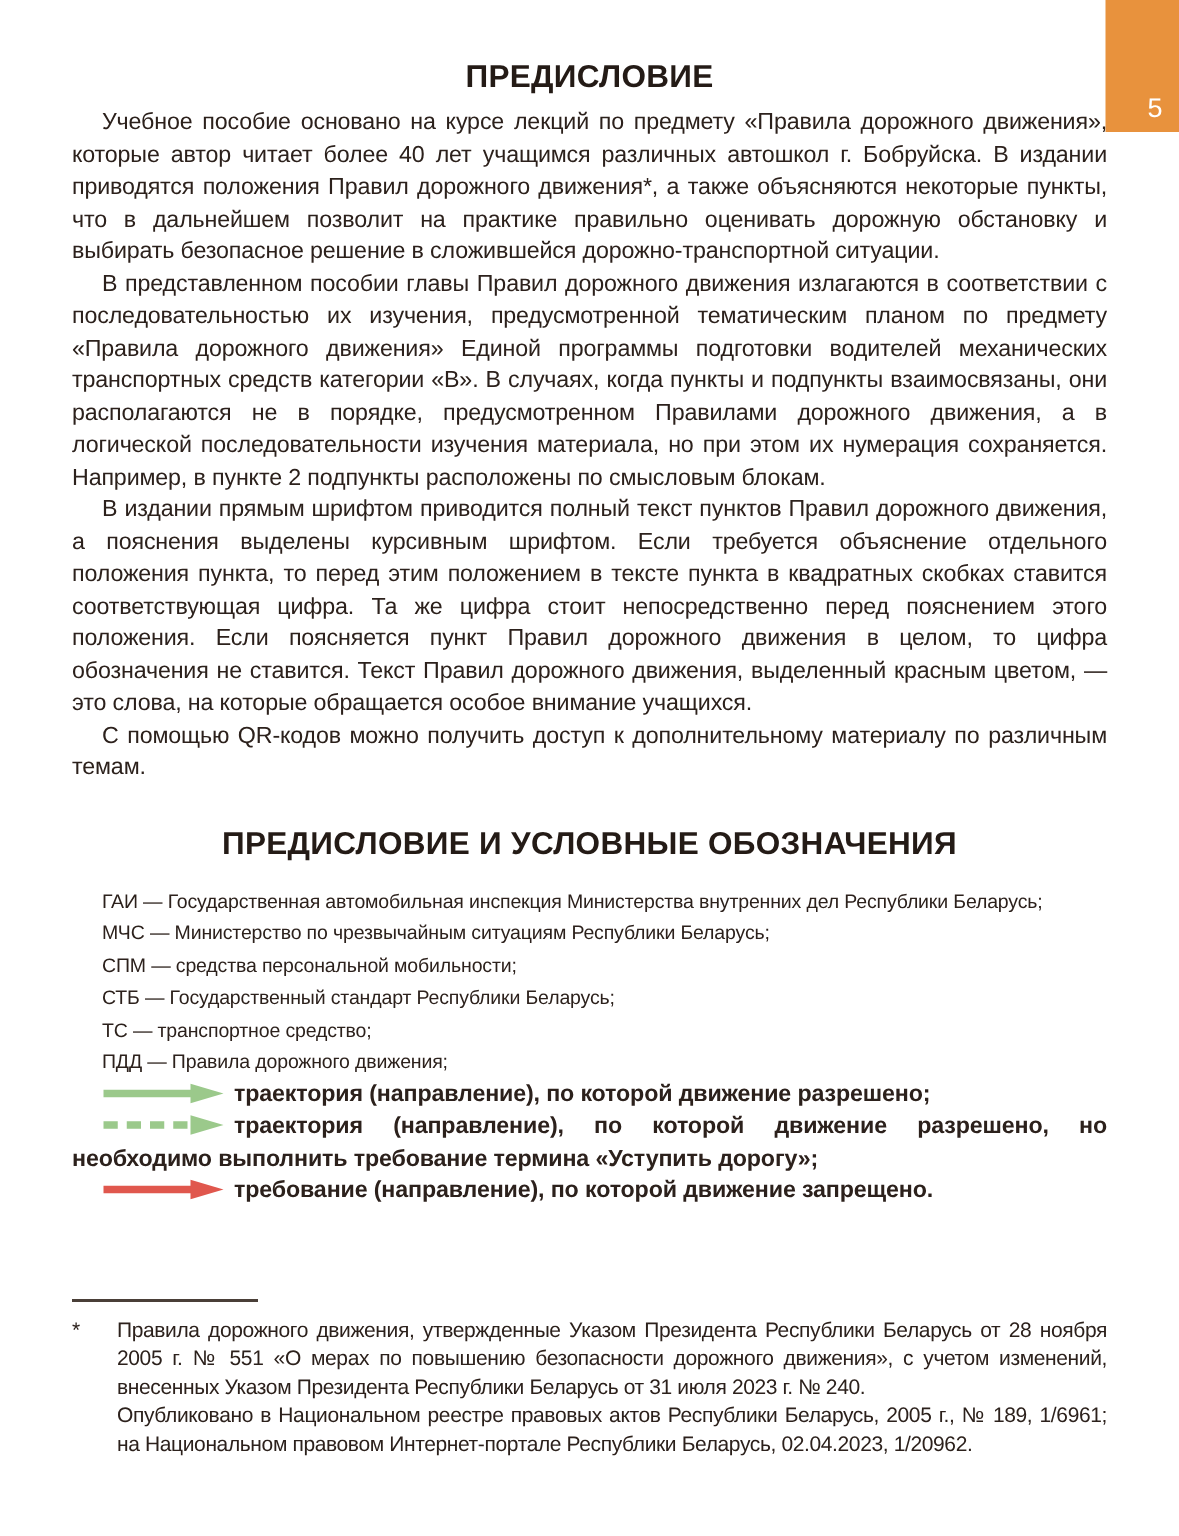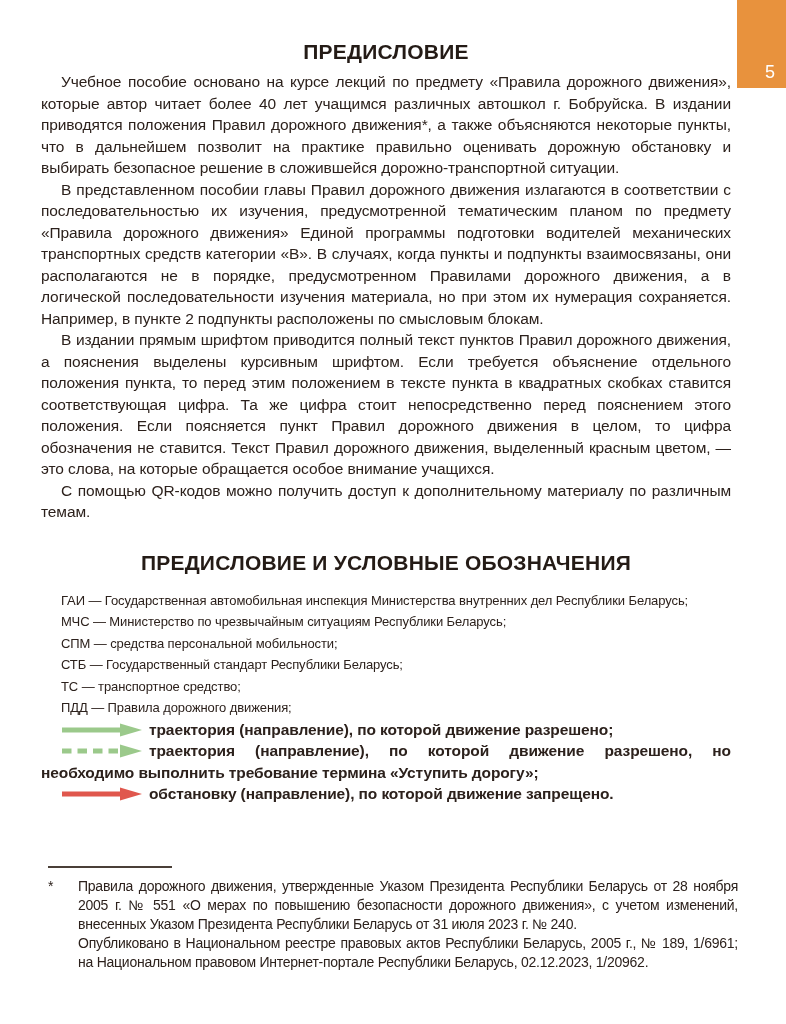--- a/index.html
+++ b/index.html
@@ -19,21 +19,21 @@
     width:49px;height:88px;
     background:#E8923D;
     display:flex;align-items:flex-end;justify-content:flex-end;
     box-sizing:border-box;
     padding:0 11px 5px 0;
     color:#ffffff;
     font-size:18px;
   }
 
   .content{
-    position:absolute;left:41px;top:0;width:690px;
+    position:absolute;left:48px;top:0;width:690px;
   }
   h1,h2{
     text-align:center;
     font-size:21px;
     font-weight:bold;
     color:#241b16;
     letter-spacing:.2px;
     margin:0;
   }
   h1{margin:40px 0 7px 0;}
@@ -133,30 +133,30 @@
           </svg><span>траектория (направление), по которой движение разрешено;</span></p>
 
       <p class="legend-item"><svg class="arrow" viewBox="0 0 82 14" xmlns="http://www.w3.org/2000/svg">
             <line x1="1" y1="7" x2="58" y2="7" stroke-width="5" stroke-dasharray="9.5 6" stroke="#9BC98B"></line>
             <polygon points="59,0.5 81,7 59,13.5" fill="#9BC98B"></polygon>
           </svg><span>траектория (направление), по которой движение разрешено, но необходимо выполнить требование термина «Уступить дорогу»;</span></p>
 
       <p class="legend-item"><svg class="arrow" viewBox="0 0 82 14" xmlns="http://www.w3.org/2000/svg">
             <line x1="1" y1="7" x2="62" y2="7" stroke-width="5" stroke="#E0574D"></line>
             <polygon points="59,0.5 81,7 59,13.5" fill="#E0574D"></polygon>
-          </svg><span>обстановку (направление), по которой движение запрещено.</span></p>
+          </svg><span>требование (направление), по которой движение запрещено.</span></p>
 
     </div>
 
   </div>
 
   <div class="footnote">
     <div class="fn-rule"></div>
     <div class="fn-row">
       <div class="fn-marker">*</div>
       <div class="fn-text">
         <p class="fn-para">Правила дорожного движения, утвержденные Указом Президента Республики Беларусь от 28 ноября 2005 г. № 551 «О мерах по повышению безопасности дорожного движения», с учетом изменений, внесенных Указом Президента Республики Беларусь от 31 июля 2023 г. № 240.</p>
-        <p class="fn-para">Опубликовано в Национальном реестре правовых актов Республики Беларусь, 2005 г., № 189, 1/6961; на Национальном правовом Интернет-портале Республики Беларусь, 02.12.2023, 1/20962.</p>
+        <p class="fn-para">Опубликовано в Национальном реестре правовых актов Республики Беларусь, 2005 г., № 189, 1/6961; на Национальном правовом Интернет-портале Республики Беларусь, 02.04.2023, 1/20962.</p>
       </div>
     </div>
   </div>
 
 </div>
 
 </body></html>

